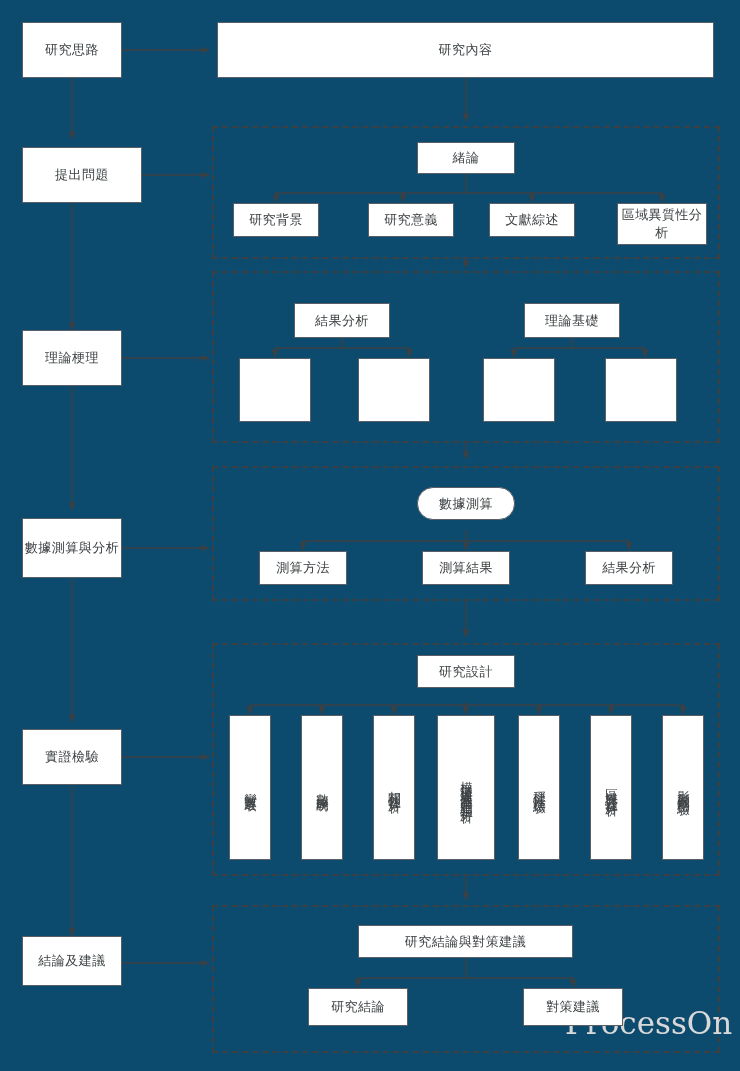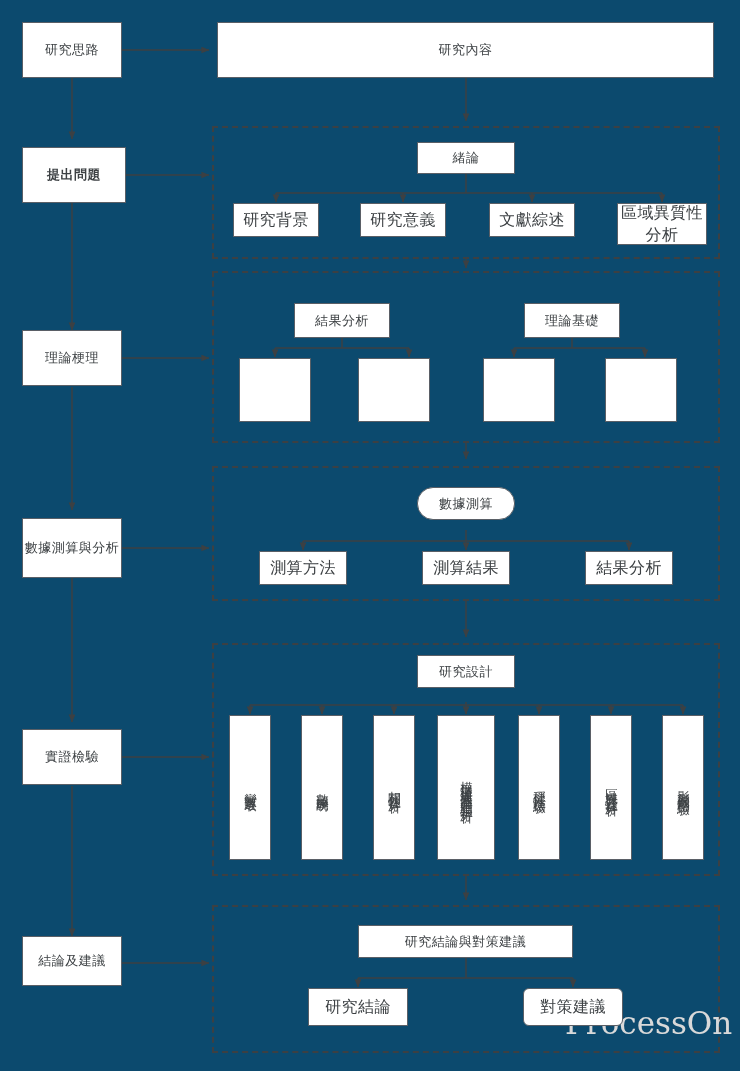--- a/index.html
+++ b/index.html
@@ -34,21 +34,21 @@
     display: flex;
     align-items: center;
     justify-content: center;
     text-align: center;
     color: #3c4043;
     font-size: 13px;
     line-height: 1.35;
     letter-spacing: 0.5px;
     z-index: 3;
   }
-  .box.small { font-size: 16px; letter-spacing: 0.4px; }
+  .box.small { font-size: 13px; letter-spacing: 0.4px; }
   .box.empty { }
   
   .vbox {
     position: absolute;
     box-sizing: border-box;
     border: 1.4px solid #5a5f66;
     background: #ffffff;
     display: flex;
     align-items: center;
     justify-content: center;
@@ -158,21 +158,21 @@
       <line x1="358" y1="978" x2="573" y2="978"></line>
       <line x1="358" y1="978" x2="358" y2="987" marker-end="url(#arrow)"></line>
       <line x1="573" y1="978" x2="573" y2="987" marker-end="url(#arrow)"></line>
     </g>
   </svg>
 
   <div class="box" style="left:22px; top:22px; width:100px; height:56px;">
     <span>研究思路</span>
   </div>
 
-  <div class="box" style="left:22px; top:147px; width:104px; height:56px;font-weight:bold;">
+  <div class="box" style="left:22px; top:147px; width:120px; height:56px;">
     <span>提出問題</span>
   </div>
 
   <div class="box" style="left:22px; top:330px; width:100px; height:56px;">
     <span>理論梗理</span>
   </div>
 
   <div class="box" style="left:22px; top:518px; width:100px; height:60px;">
     <span>數據測算與分析</span>
   </div>
@@ -191,21 +191,21 @@
 
   <div class="dashgroup" style="left:212px; top:126px; width:508px; height:133px;"></div>
 
   <div class="box" style="left:417px; top:142px; width:98px; height:32px;">
     <span>緒論</span>
   </div>
 
   <div class="box small" style="left:233px; top:203px; width:86px; height:34px;">
     <span>研究背景</span>
   </div>
-  <div class="box small" style="left:360px; top:203px; width:86px; height:34px;">
+  <div class="box small" style="left:368px; top:203px; width:86px; height:34px;">
     <span>研究意義</span>
   </div>
   <div class="box small" style="left:489px; top:203px; width:86px; height:34px;">
     <span>文獻綜述</span>
   </div>
   <div class="box small" style="left:617px; top:203px; width:90px; height:42px;">
     <span>區域異質性分析</span>
   </div>
 
   <div class="dashgroup" style="left:212px; top:271px; width:508px; height:172px;"></div>
@@ -276,19 +276,19 @@
 
   <div class="dashgroup" style="left:212px; top:905px; width:508px; height:148px;"></div>
 
   <div class="box" style="left:358px; top:925px; width:215px; height:33px;">
     <span>研究結論與對策建議</span>
   </div>
 
   <div class="box small" style="left:308px; top:988px; width:100px; height:38px;">
     <span>研究結論</span>
   </div>
-  <div class="box small" style="left:523px; top:988px; width:100px; height:38px;border-radius:6px;">
+  <div class="box small" style="left:523px; top:988px; width:100px; height:38px;">
     <span>對策建議</span>
   </div>
 
   <div class="watermark" style="left:565px; top:1005px;">ProcessOn</div>
 
 </div>
 
 </body></html>

